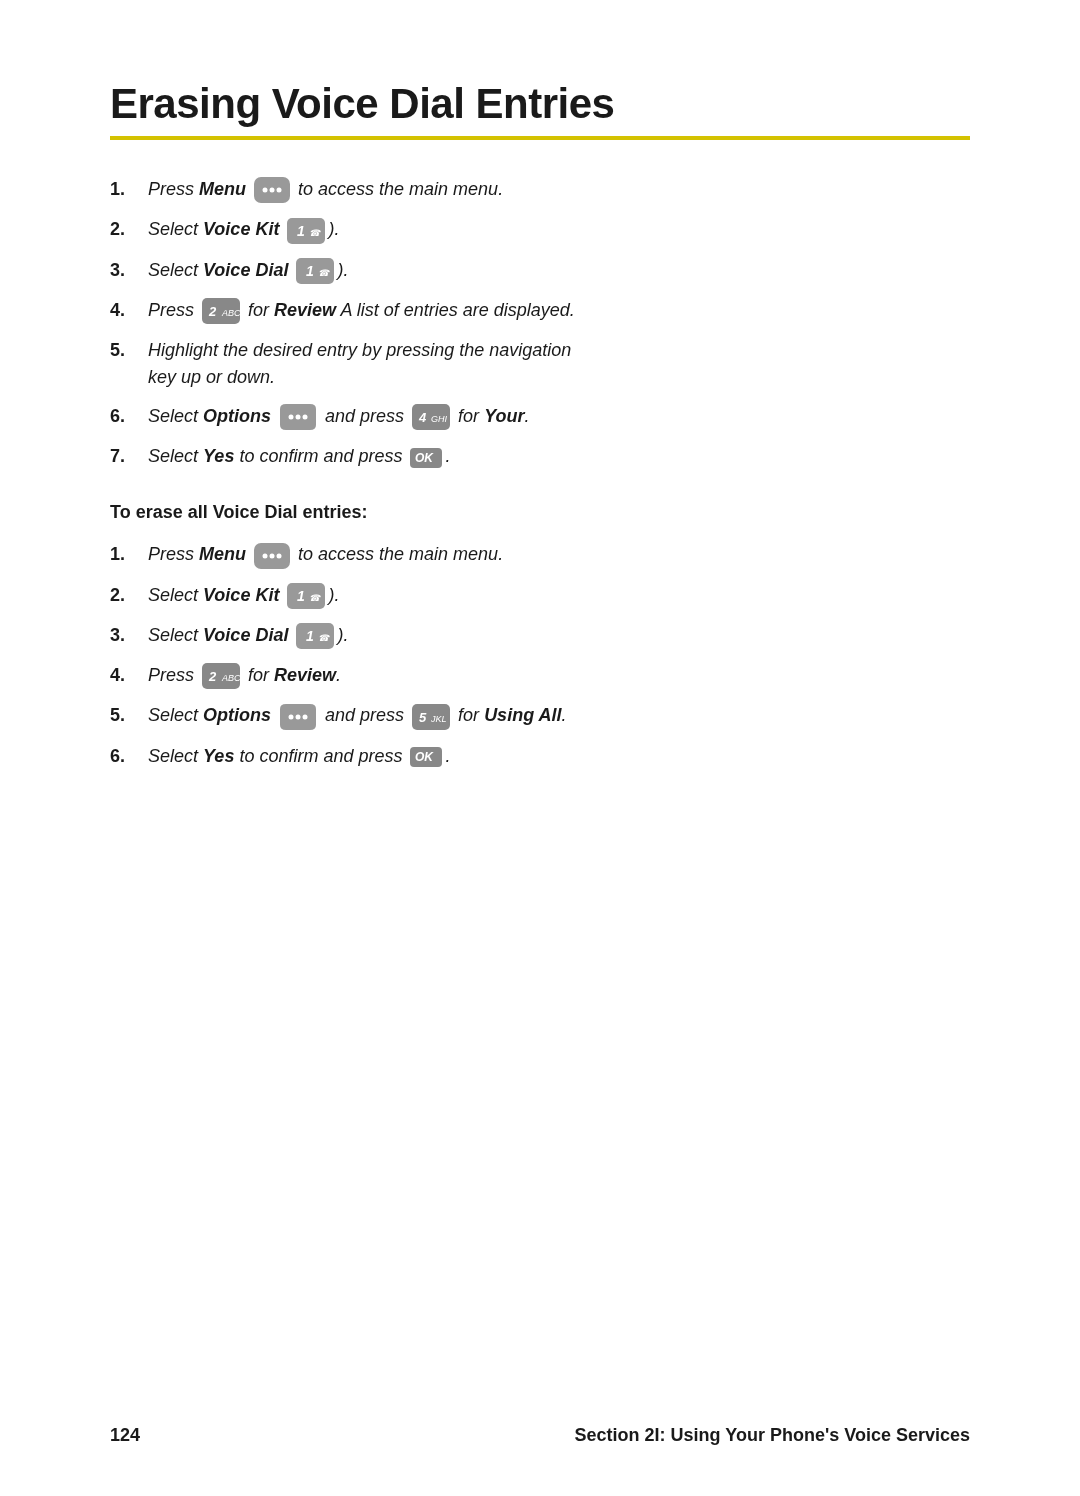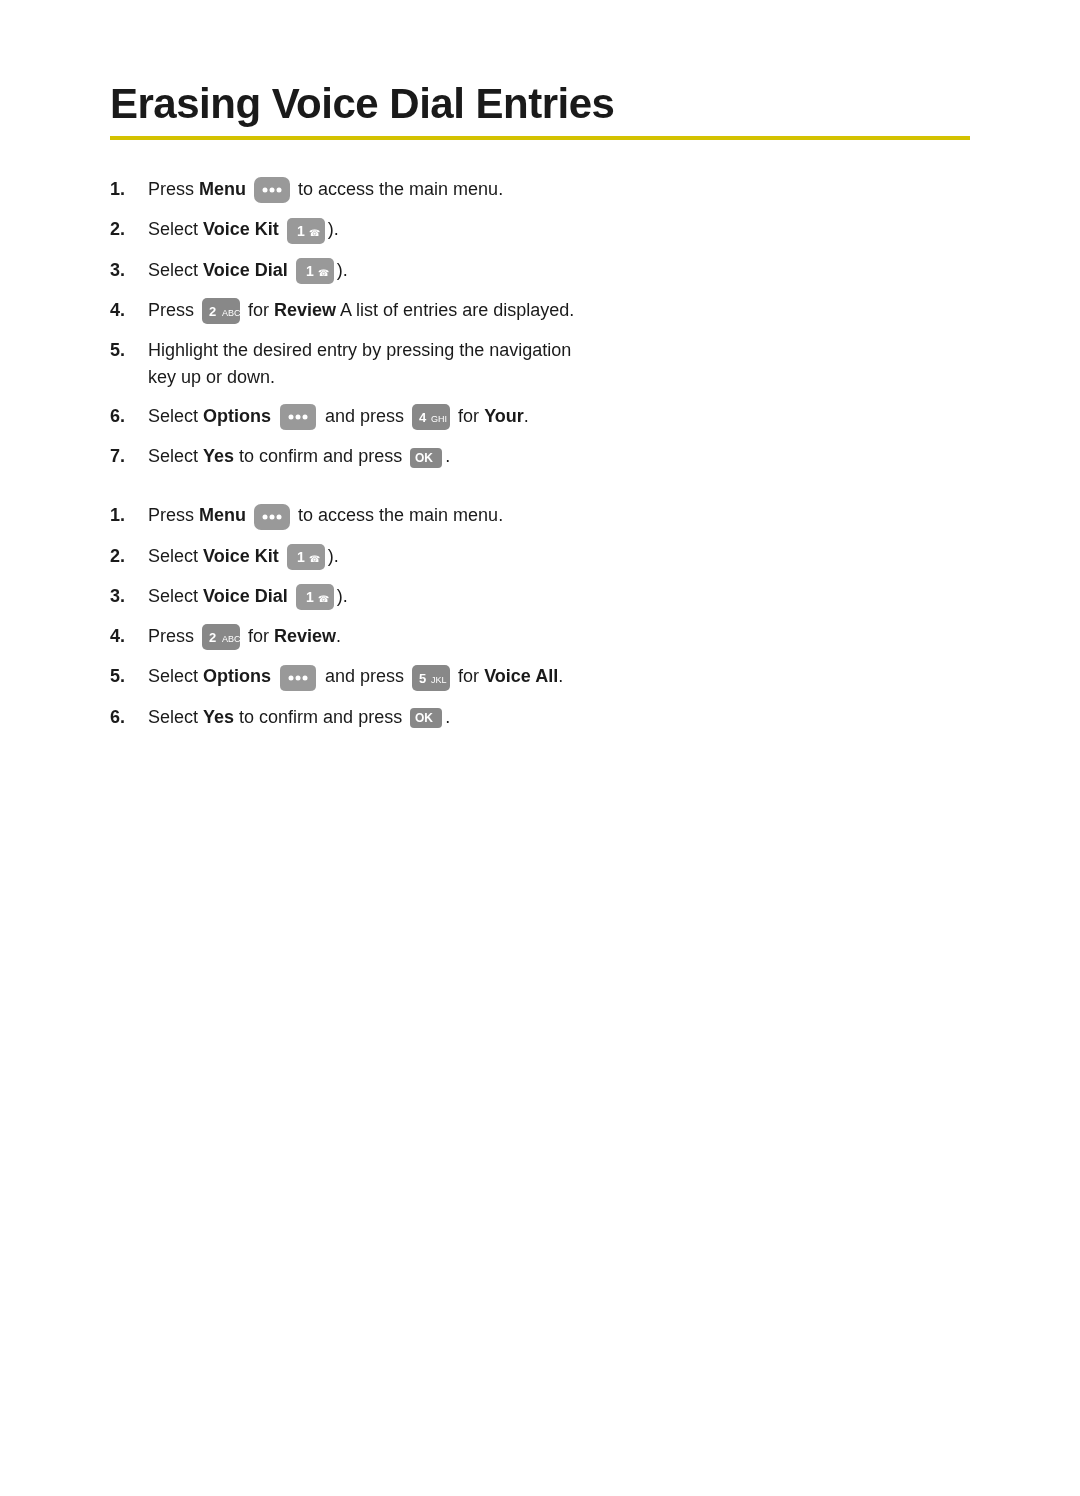--- a/index.html
+++ b/index.html
@@ -63,20 +63,21 @@
     .list-number {
       font-weight: 700;
       font-size: 18px;
       min-width: 38px;
       color: #1a1a1a;
     }
 
     .list-content {
       flex: 1;
       line-height: 1.5;
+      font-style: italic;
     }
 
     .list-content b {
       font-weight: 700;
     }
 
     .inline-icon {
       display: inline-flex;
       align-items: center;
       justify-content: center;
@@ -223,20 +224,21 @@
               <text x="6" y="15" font-size="12" font-weight="bold" fill="white">OK</text>
             </svg>
           </span>.
         </span>
       </li>
 
     </ol>
   </div>
 
   <div class="section-gap">
+    <div class="section-header">To erase all Voice Dial entries:</div>
     <ol class="ordered-list">
 
       <li>
         <span class="list-number">1.</span>
         <span class="list-content">
           Press <b>Menu</b>
           <span class="inline-icon">
             <svg width="38" height="28" viewBox="0 0 38 28">
               <rect x="1" y="1" width="36" height="26" rx="7" ry="7" fill="#999"></rect>
               <circle cx="12" cy="14" r="2.5" fill="white"></circle>
@@ -304,34 +306,38 @@
             </svg>
           </span>
           and press
           <span class="inline-icon">
             <svg width="40" height="28" viewBox="0 0 40 28">
               <rect x="1" y="1" width="38" height="26" rx="5" ry="5" fill="#888"></rect>
               <text x="8" y="19" font-size="13" font-weight="bold" fill="white">5</text>
               <text x="20" y="19" font-size="9" fill="white">JKL</text>
             </svg>
           </span>
-          for <b>Voice All</b>.
+          for <b>Using All</b>.
         </span>
       </li>
 
       <li>
         <span class="list-number">6.</span>
         <span class="list-content">
           Select <b>Yes</b> to confirm and press
           <span class="inline-icon">
             <svg width="34" height="22" viewBox="0 0 34 22">
               <rect x="1" y="1" width="32" height="20" rx="4" ry="4" fill="#888"></rect>
               <text x="6" y="15" font-size="12" font-weight="bold" fill="white">OK</text>
             </svg>
           </span>.
         </span>
       </li>
 
     </ol>
   </div>
 
+  <div class="footer">
+    <span class="footer-left">124</span>
+    <span class="footer-right">Section 2I: Using Your Phone's Voice Services</span>
+  </div>
 
 </div>
 
 </body></html>

